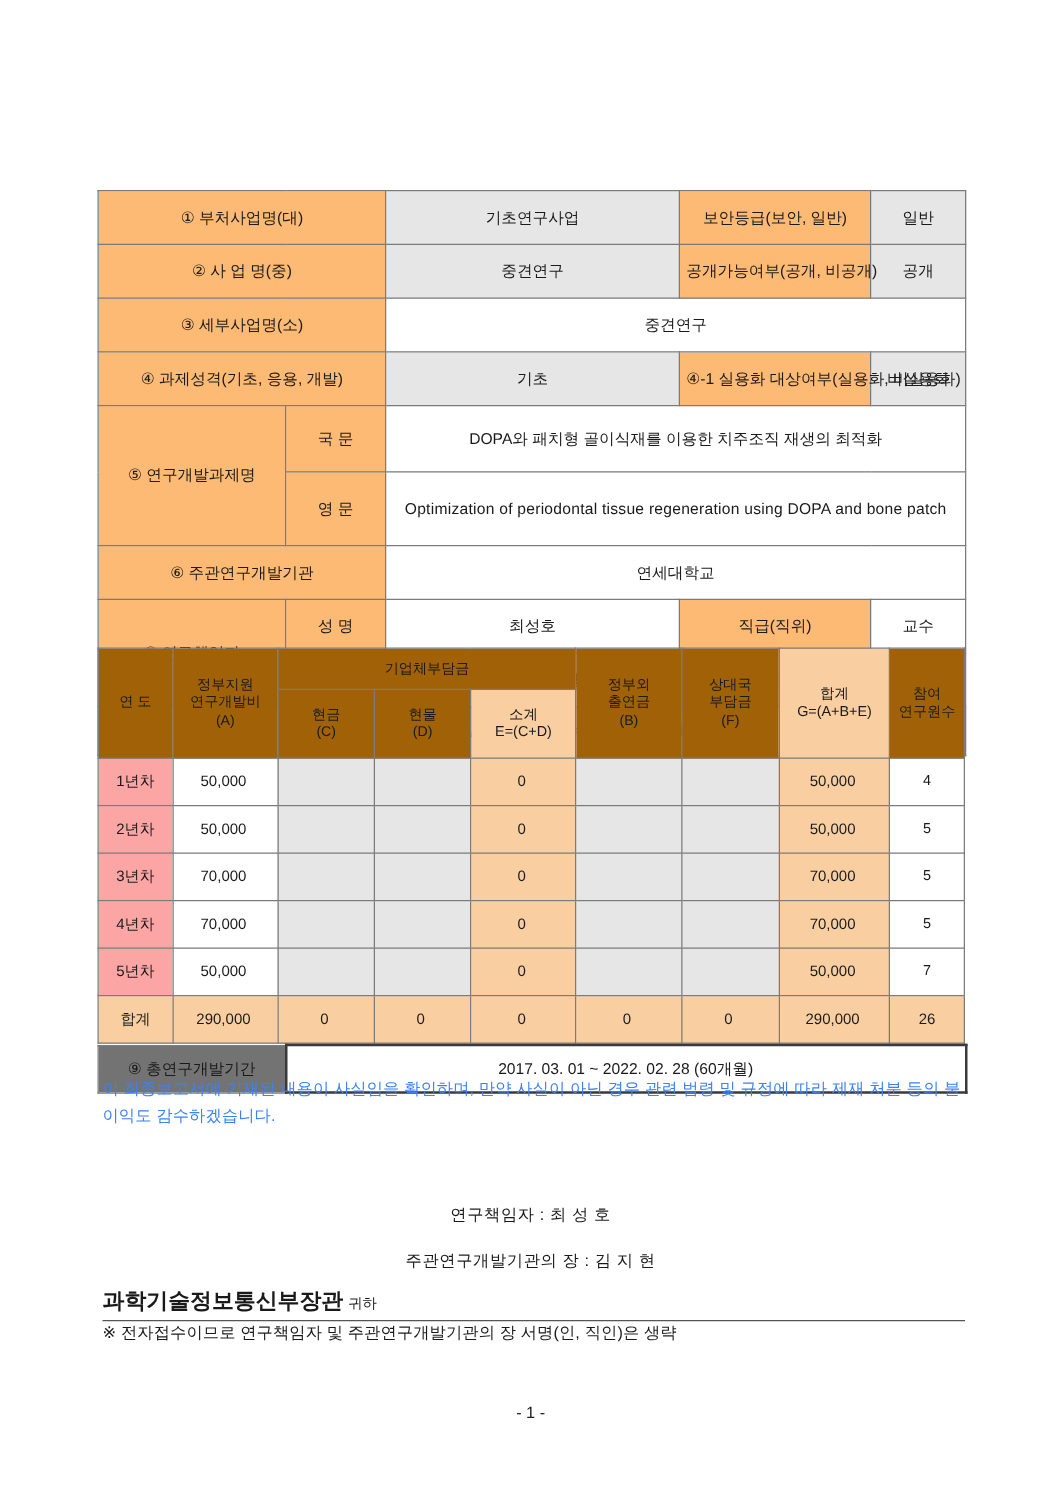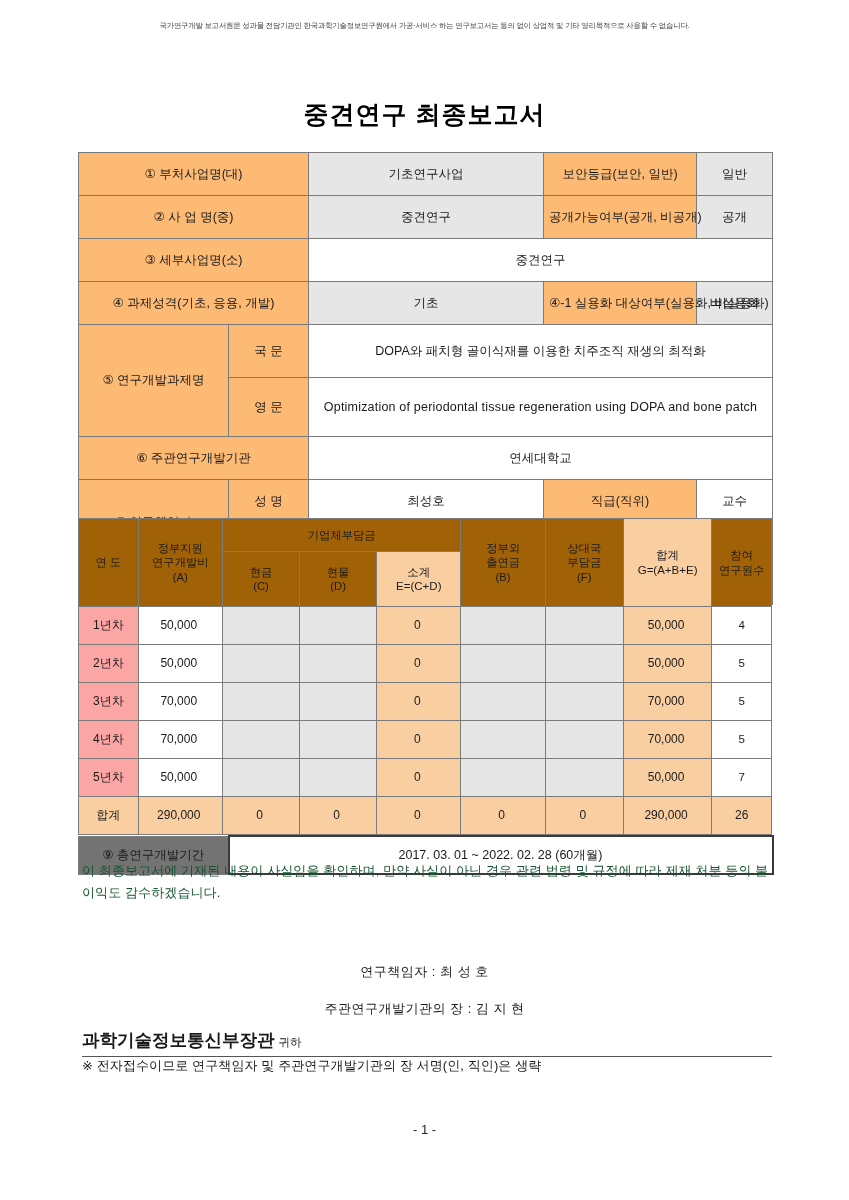--- a/index.html
+++ b/index.html
@@ -137,21 +137,21 @@
 
   
   .declaration {
     position: absolute;
     top: 860px;
     left: 82px;
     width: 690px;
     font-size: 13px;
     line-height: 1.72;
     letter-spacing: 0.1px;
-    color: #14532d;
+    color: #3b82f6;
   }
 
   .sign-date {
     position: absolute;
     top: 928px;
     left: 0;
     width: 849px;
     text-align: center;
     font-size: 13px;
     letter-spacing: 0.5px;
@@ -211,23 +211,21 @@
     text-align: center;
     font-size: 13px;
     color: #222;
   }
 </style>
 </head>
 <body>
 
 <div class="page">
 
-  <div class="top-notice">국가연구개발 보고서원문 성과물 전담기관인 한국과학기술정보연구원에서 가공·서비스 하는 연구보고서는 동의 없이 상업적 및 기타 영리목적으로 사용할 수 없습니다.</div>
-
-  <div class="doc-title">중견연구 최종보고서</div>
+
 
   <table class="main-table">
     <colgroup>
       <col style="width:150px">
       <col style="width:80px">
       <col style="width:235px">
       <col style="width:153px">
       <col style="width:76px">
     </colgroup>
 

